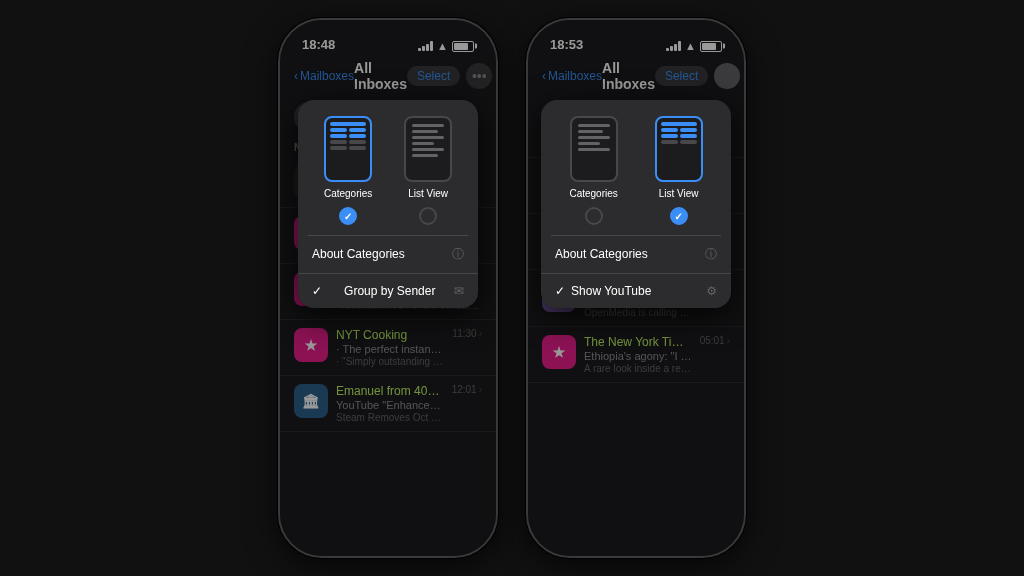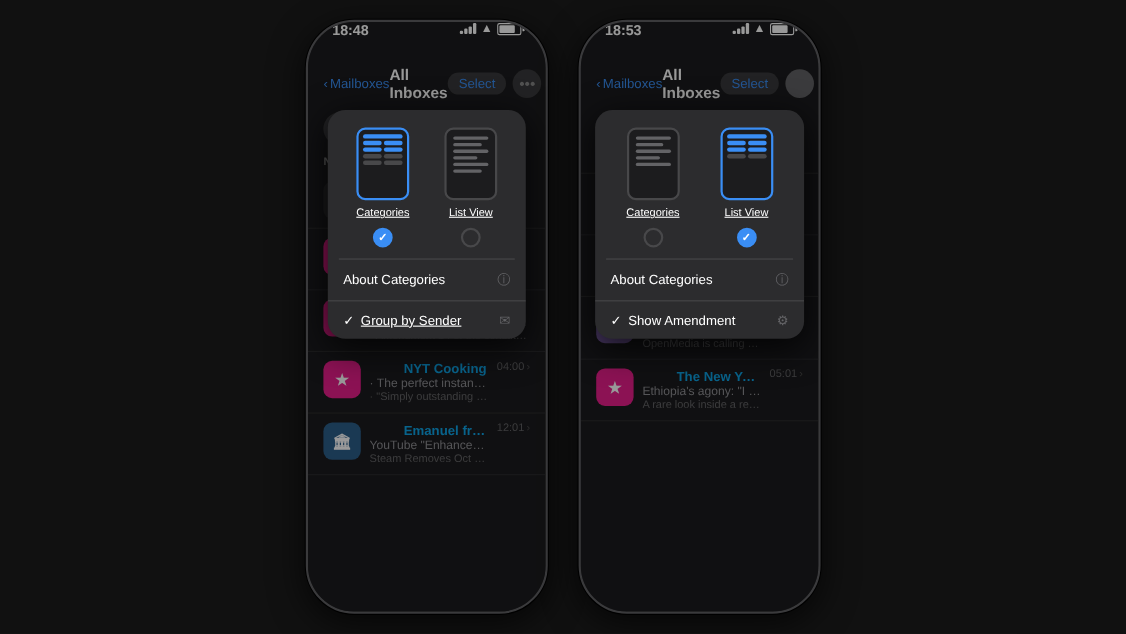--- a/index.html
+++ b/index.html
@@ -40,21 +40,21 @@
       background: #1c1c1e;
       border-radius: 42px;
       overflow: hidden;
       display: flex;
       flex-direction: column;
     }
     
     .status-bar {
       display: flex;
       justify-content: space-between;
-      align-items: flex-start;
+      align-items: flex-end;
       padding: 0 22px 4px;
       height: 36px;
       flex-shrink: 0;
     }
     .status-time {
       font-size: 13px;
       font-weight: 600;
       color: #fff;
     }
     .status-icons {
@@ -201,26 +201,25 @@
       font-size: 14px;
       color: #fff;
       font-weight: 600;
     }
     .email-content {
       flex: 1;
       min-width: 0;
     }
     .email-sender {
       font-size: 12px;
-      font-weight: 700;
-      color: #0ea5e9;
+      font-weight: 400;
+      color: #bef264;
       white-space: nowrap;
       overflow: hidden;
       text-overflow: ellipsis;
-      margin-left: 31px;
     }
     .email-subject {
       font-size: 11px;
       color: #8e8e93;
       white-space: nowrap;
       overflow: hidden;
       text-overflow: ellipsis;
       margin-top: 1px;
     }
     .email-preview {
@@ -297,21 +296,20 @@
       display: flex;
       gap: 2px;
     }
     .view-icon-row .view-icon-bar {
       flex: 1;
       height: 4px;
     }
     .view-label {
       font-size: 10px;
       color: #fff;
-      text-decoration: underline;
     }
     .popup-radio {
       width: 18px;
       height: 18px;
       border-radius: 50%;
       border: 2px solid #48484a;
       display: flex;
       align-items: center;
       justify-content: center;
       margin-top: 2px;
@@ -426,21 +424,21 @@
         </div>
 
         <div class="email-item">
           <div class="email-avatar" style="background:#e91e8c;">★</div>
           <div class="email-content">
             <div class="email-sender">NYT Cooking</div>
             <div class="email-subject">· The perfect instant ramen</div>
             <div class="email-preview">· "Simply outstanding — tremendous flavor"</div>
           </div>
           <div class="email-meta">
-            <span class="email-time">04:00</span>
+            <span class="email-time">11:30</span>
             <span class="email-chevron">›</span>
           </div>
         </div>
 
         <div class="email-item">
           <div class="email-avatar" style="background:#2c5f8a;border-radius:8px;">🏛</div>
           <div class="email-content">
             <div class="email-sender">Emanuel from 404 Media</div>
             <div class="email-subject">YouTube "Enhances" Comment Section With AI...</div>
             <div class="email-preview">Steam Removes Oct 7 /Terrorist Game</div>
@@ -498,21 +496,21 @@
 
           <div class="popup-divider"></div>
 
           <div class="popup-menu-item">
             <span class="popup-menu-text">About Categories</span>
             <span class="popup-menu-icon">ⓘ</span>
           </div>
 
           <div class="popup-menu-item">
             <span class="popup-menu-check">✓</span>
-            <span class="popup-menu-text" style="flex:1;margin-left:6px;text-decoration:underline;">Group by Sender</span>
+            <span class="popup-menu-text" style="flex:1;margin-left:22px;">Group by Sender</span>
             <span class="popup-menu-icon">✉</span>
           </div>
         </div>
       </div>
     </div>
   </div>
 
   <div class="phone">
     <div class="phone-inner">
 
@@ -640,20 +638,20 @@
 
           <div class="popup-divider"></div>
 
           <div class="popup-menu-item">
             <span class="popup-menu-text">About Categories</span>
             <span class="popup-menu-icon">ⓘ</span>
           </div>
 
           <div class="popup-menu-item">
             <span class="popup-menu-check">✓</span>
-            <span class="popup-menu-text" style="flex:1;margin-left:6px;">Show Amendment</span>
+            <span class="popup-menu-text" style="flex:1;margin-left:6px;">Show YouTube</span>
             <span class="popup-menu-icon">⚙</span>
           </div>
         </div>
       </div>
     </div>
   </div>
 </div>
 
 </body></html>

